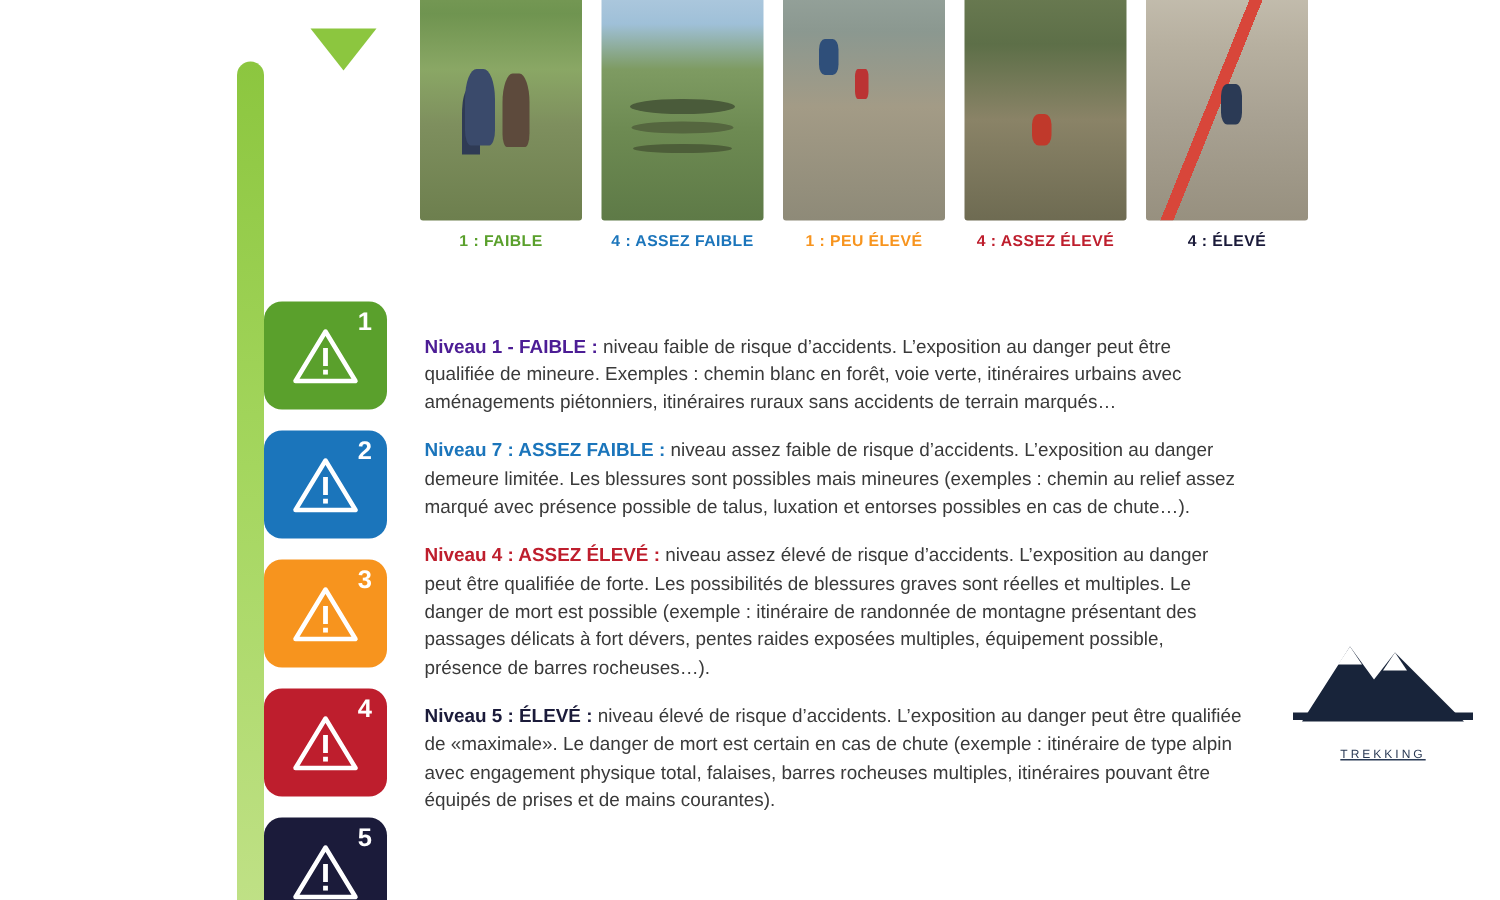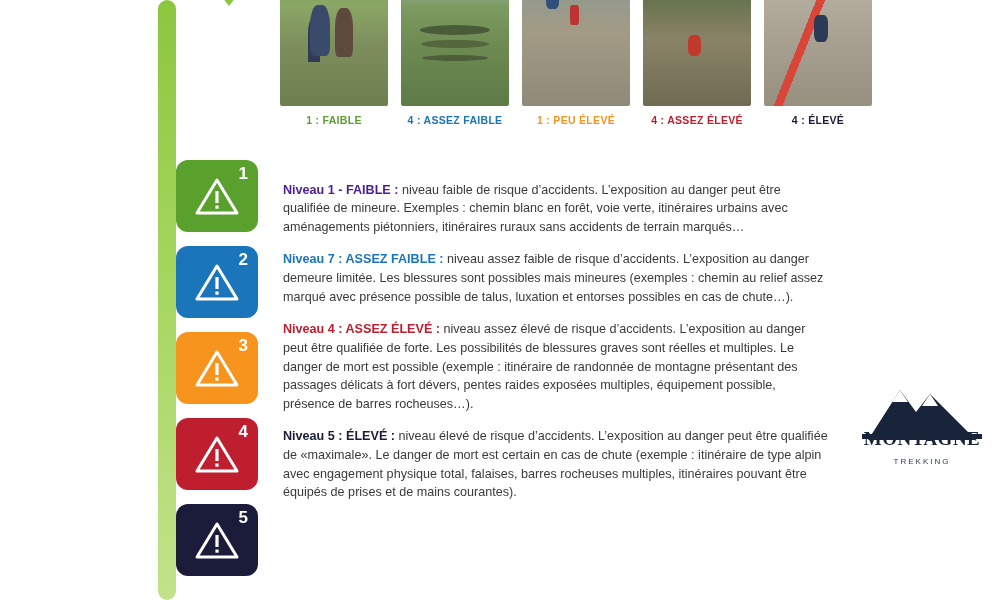--- a/index.html
+++ b/index.html
@@ -7,20 +7,21 @@
     margin: 0; padding: 0;
     width: 1000px; height: 600px;
     overflow: hidden;
     background: #ffffff;
     font-family: "Liberation Sans", sans-serif;
   }
   #page {
     position: relative;
     width: 1000px; height: 484px;
     background: #ffffff;
+    margin-top: 41px;
   }
 
   
   .green-bar {
     position: absolute;
     left: 158px; top: 0; width: 18px; height: 600px;
     background: linear-gradient(to bottom, #8cc63f 0%, #a4d65e 45%, #c3e28b 100%);
     border-radius: 9px;
   }
   .green-arrow {
@@ -164,20 +165,21 @@
     letter-spacing: .5px;
     font-family: "Liberation Serif", serif;
   }
   .logo-sub {
     position: absolute;
     left: 0; right: 0; bottom: 10px;
     text-align: center;
     color: #2a3a55;
     font-size: 8px;
     letter-spacing: 2px;
+    text-decoration: underline;
   }
 </style>
 </head>
 <body>
 
 <div id="page">
 
   <div class="green-bar"></div>
   <div class="green-arrow"></div>
 
@@ -265,18 +267,17 @@
   </div>
 
   <div class="logo">
     <div class="logo-inner">
       <svg width="128" height="76" viewBox="0 0 128 76">
         <polygon points="10,68 42,18 58,40 72,22 118,68" fill="#18243a"></polygon>
         <polygon points="42,18 50,30 34,30" fill="#ffffff"></polygon>
         <polygon points="72,22 80,34 64,34" fill="#ffffff"></polygon>
         <rect x="4" y="62" width="120" height="5" fill="#18243a"></rect>
       </svg>
-      <div class="logo-word">MONTAGNE</div>
       <div class="logo-sub">TREKKING</div>
     </div>
   </div>
 
 </div>
 
 </body></html>

